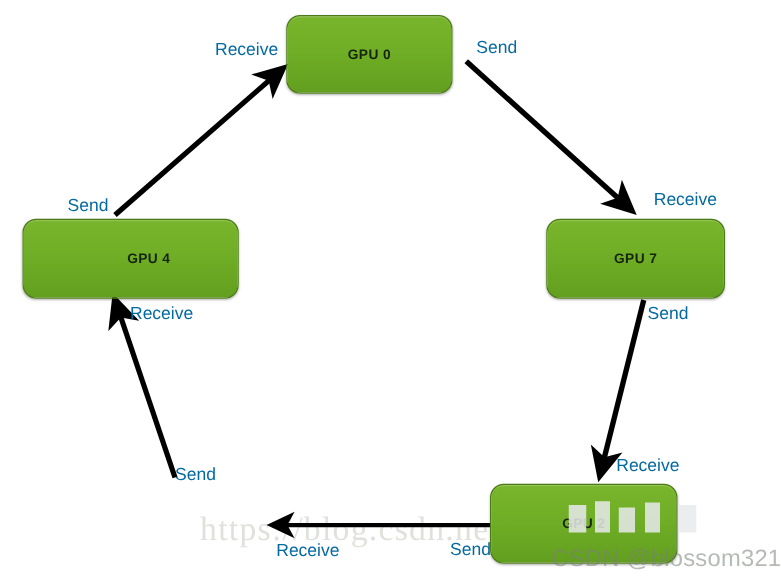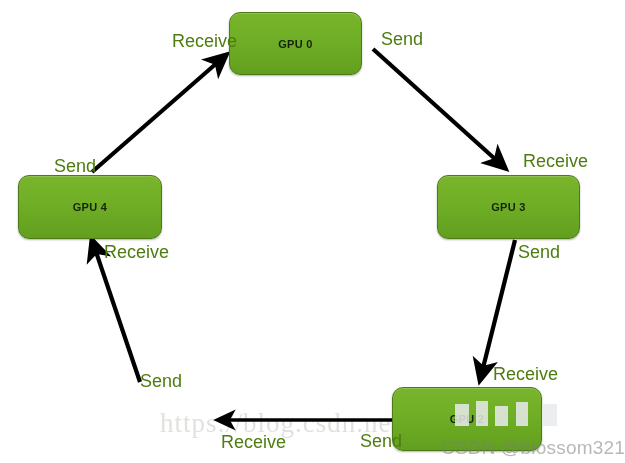--- a/index.html
+++ b/index.html
@@ -29,22 +29,22 @@
   .gpu-label {
     font-size: 11px;
     font-weight: bold;
     color: #16240d;
     letter-spacing: 0.3px;
     text-align: center;
     user-select: none;
   }
   .edge-label {
     position: absolute;
-    font-size: 18px;
-    color: #4d7c0f;
+    font-size: 14px;
+    color: #0369a1;
     white-space: nowrap;
     z-index: 6;
     user-select: none;
   }
   #arrow-layer {
     position: absolute;
     left: 0;
     top: 0;
     width: 625px;
     height: 463px;
@@ -113,29 +113,29 @@
     <g>
       <line x1="92" y1="172" x2="226" y2="55" stroke="#000000" stroke-width="4.2" marker-end="url(#ah)"></line>
     </g>
   </svg>
 
   <div class="gpu-box" style="left:229px; top:12px; width:131px; height:61px;">
     <span class="gpu-label">GPU 0</span>
   </div>
 
   <div class="gpu-box" style="left:437px; top:175px; width:141px; height:62px;">
-    <span class="gpu-label">GPU 3</span>
+    <span class="gpu-label">GPU 7</span>
   </div>
 
   <div class="gpu-box" style="left:392px; top:387px; width:148px; height:62px;">
     <span class="gpu-label">GPU 2</span>
   </div>
 
 
-  <div class="gpu-box" style="left:18px; top:175px; width:142px; height:62px;">
+  <div class="gpu-box" style="left:18px; top:175px; width:142px; height:62px;padding-left:29px;">
     <span class="gpu-label">GPU 4</span>
   </div>
 
   <div class="edge-label" style="left:172px; top:31px;">Receive</div>
 
   <div class="edge-label" style="left:381px; top:29px;">Send</div>
 
   <div class="edge-label" style="left:523px; top:151px;">Receive</div>
 
   <div class="edge-label" style="left:518px; top:242px;">Send</div>

